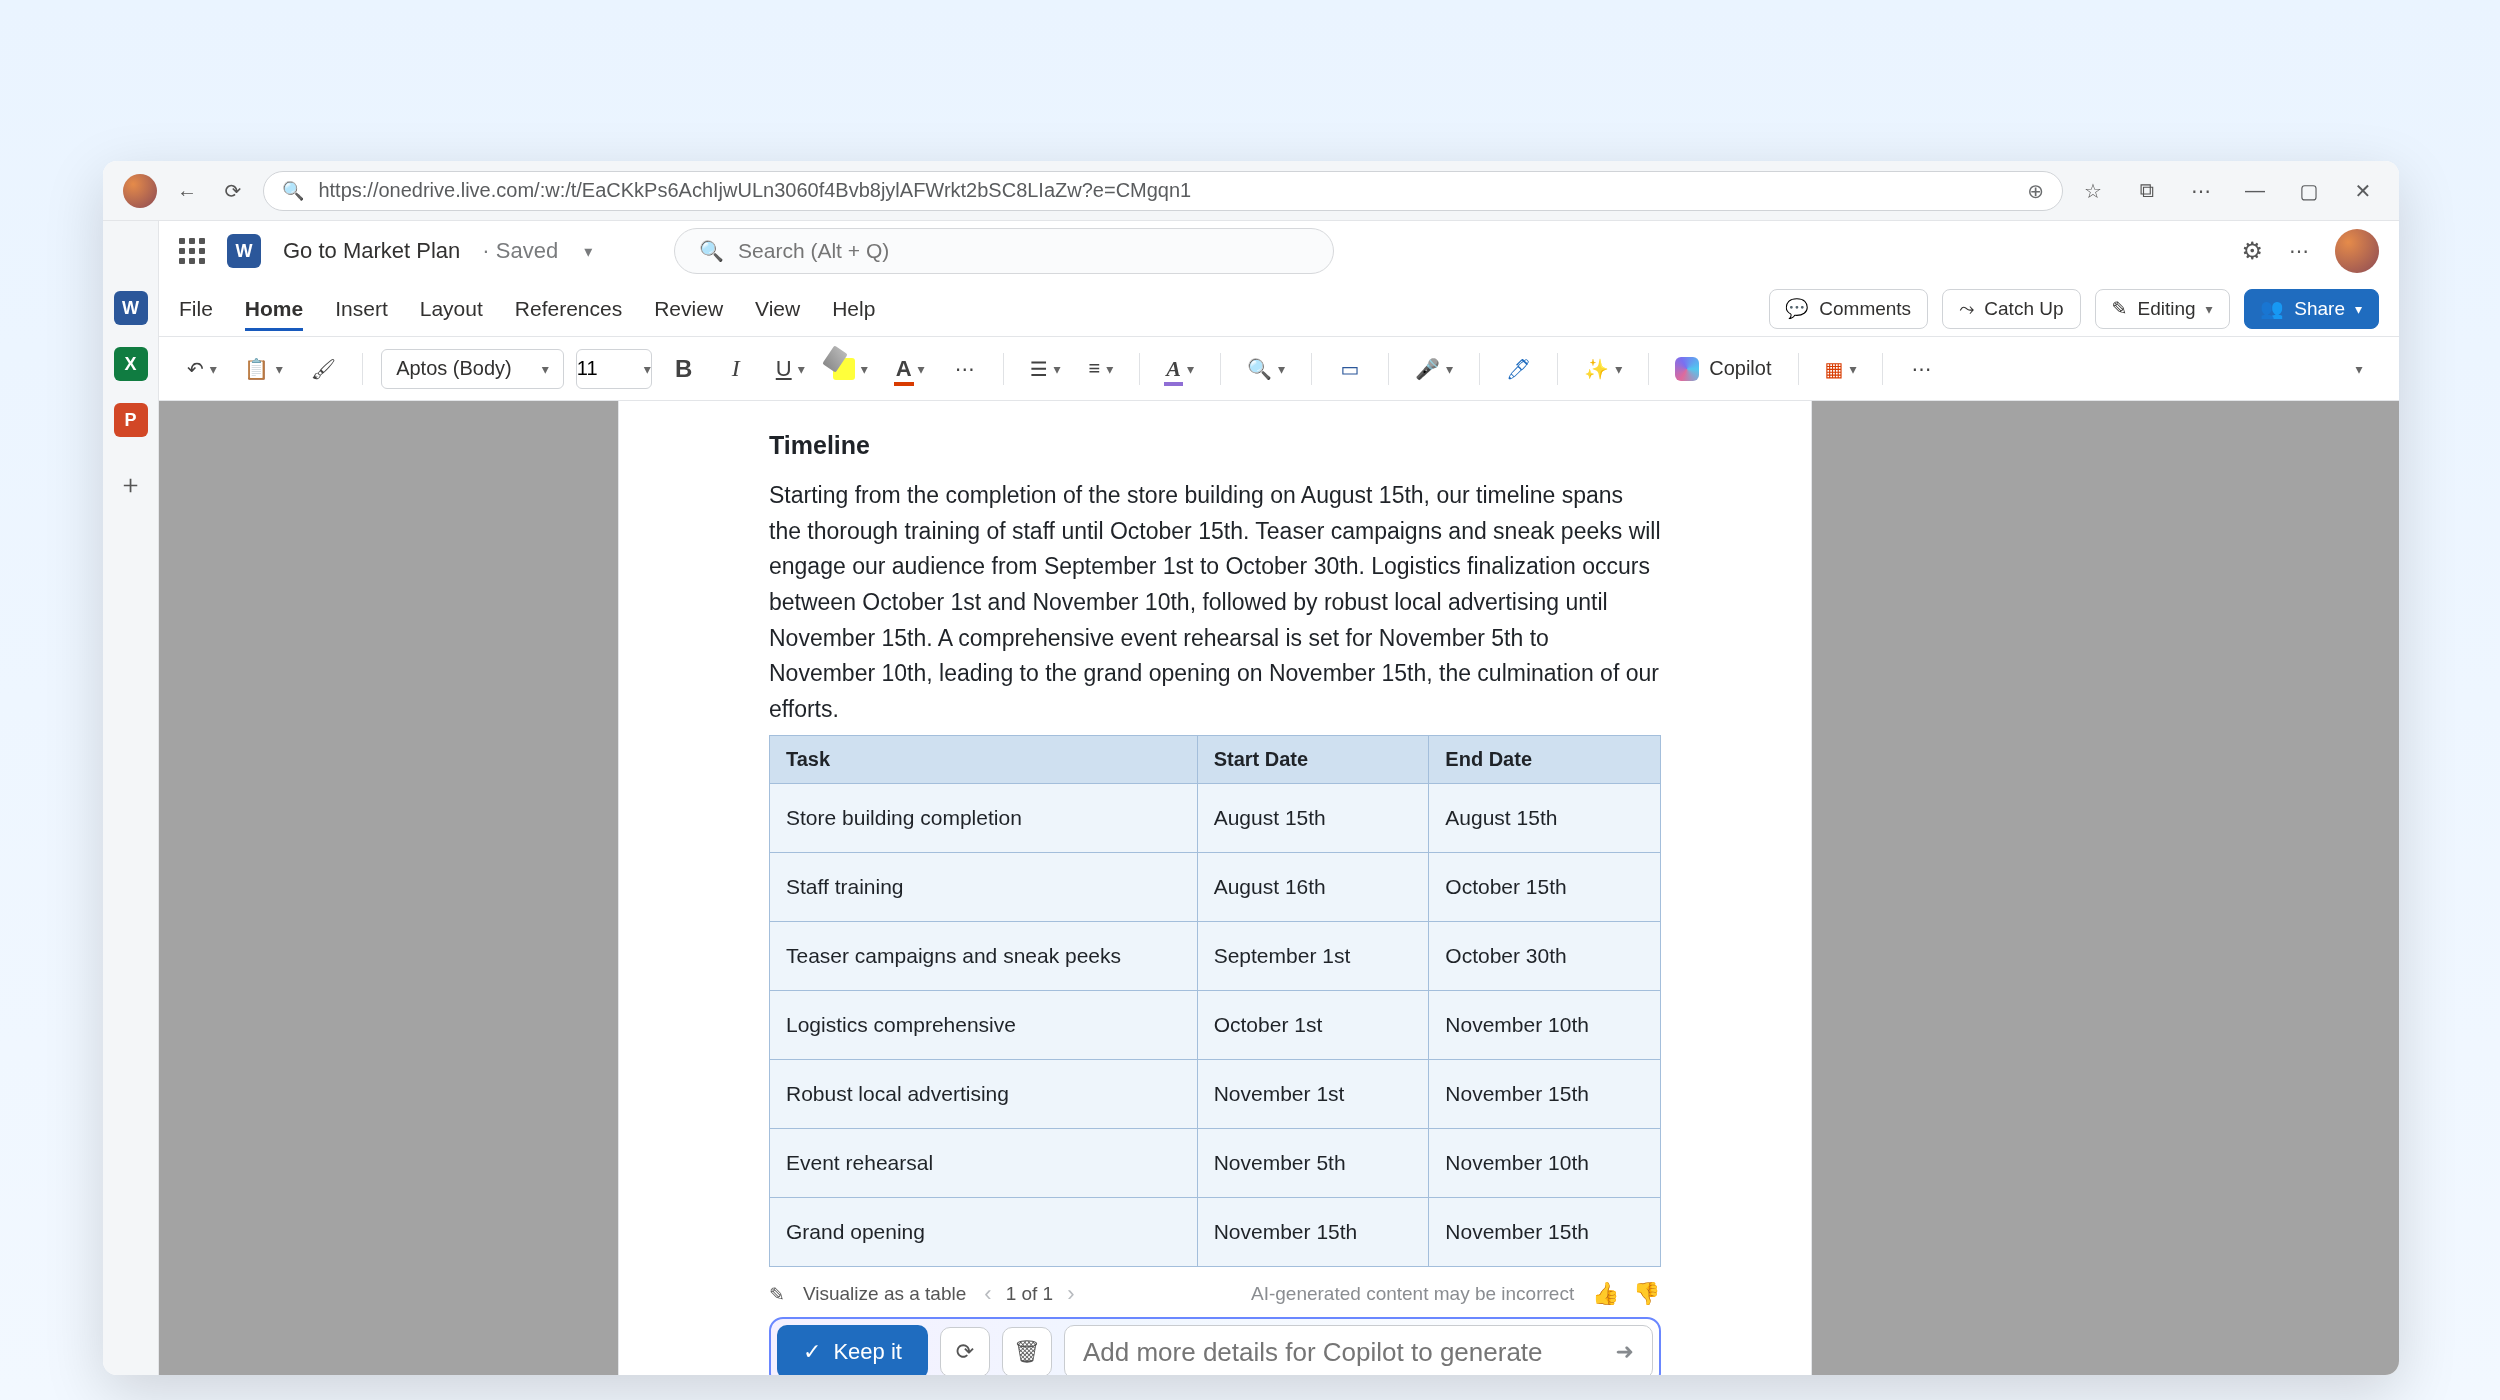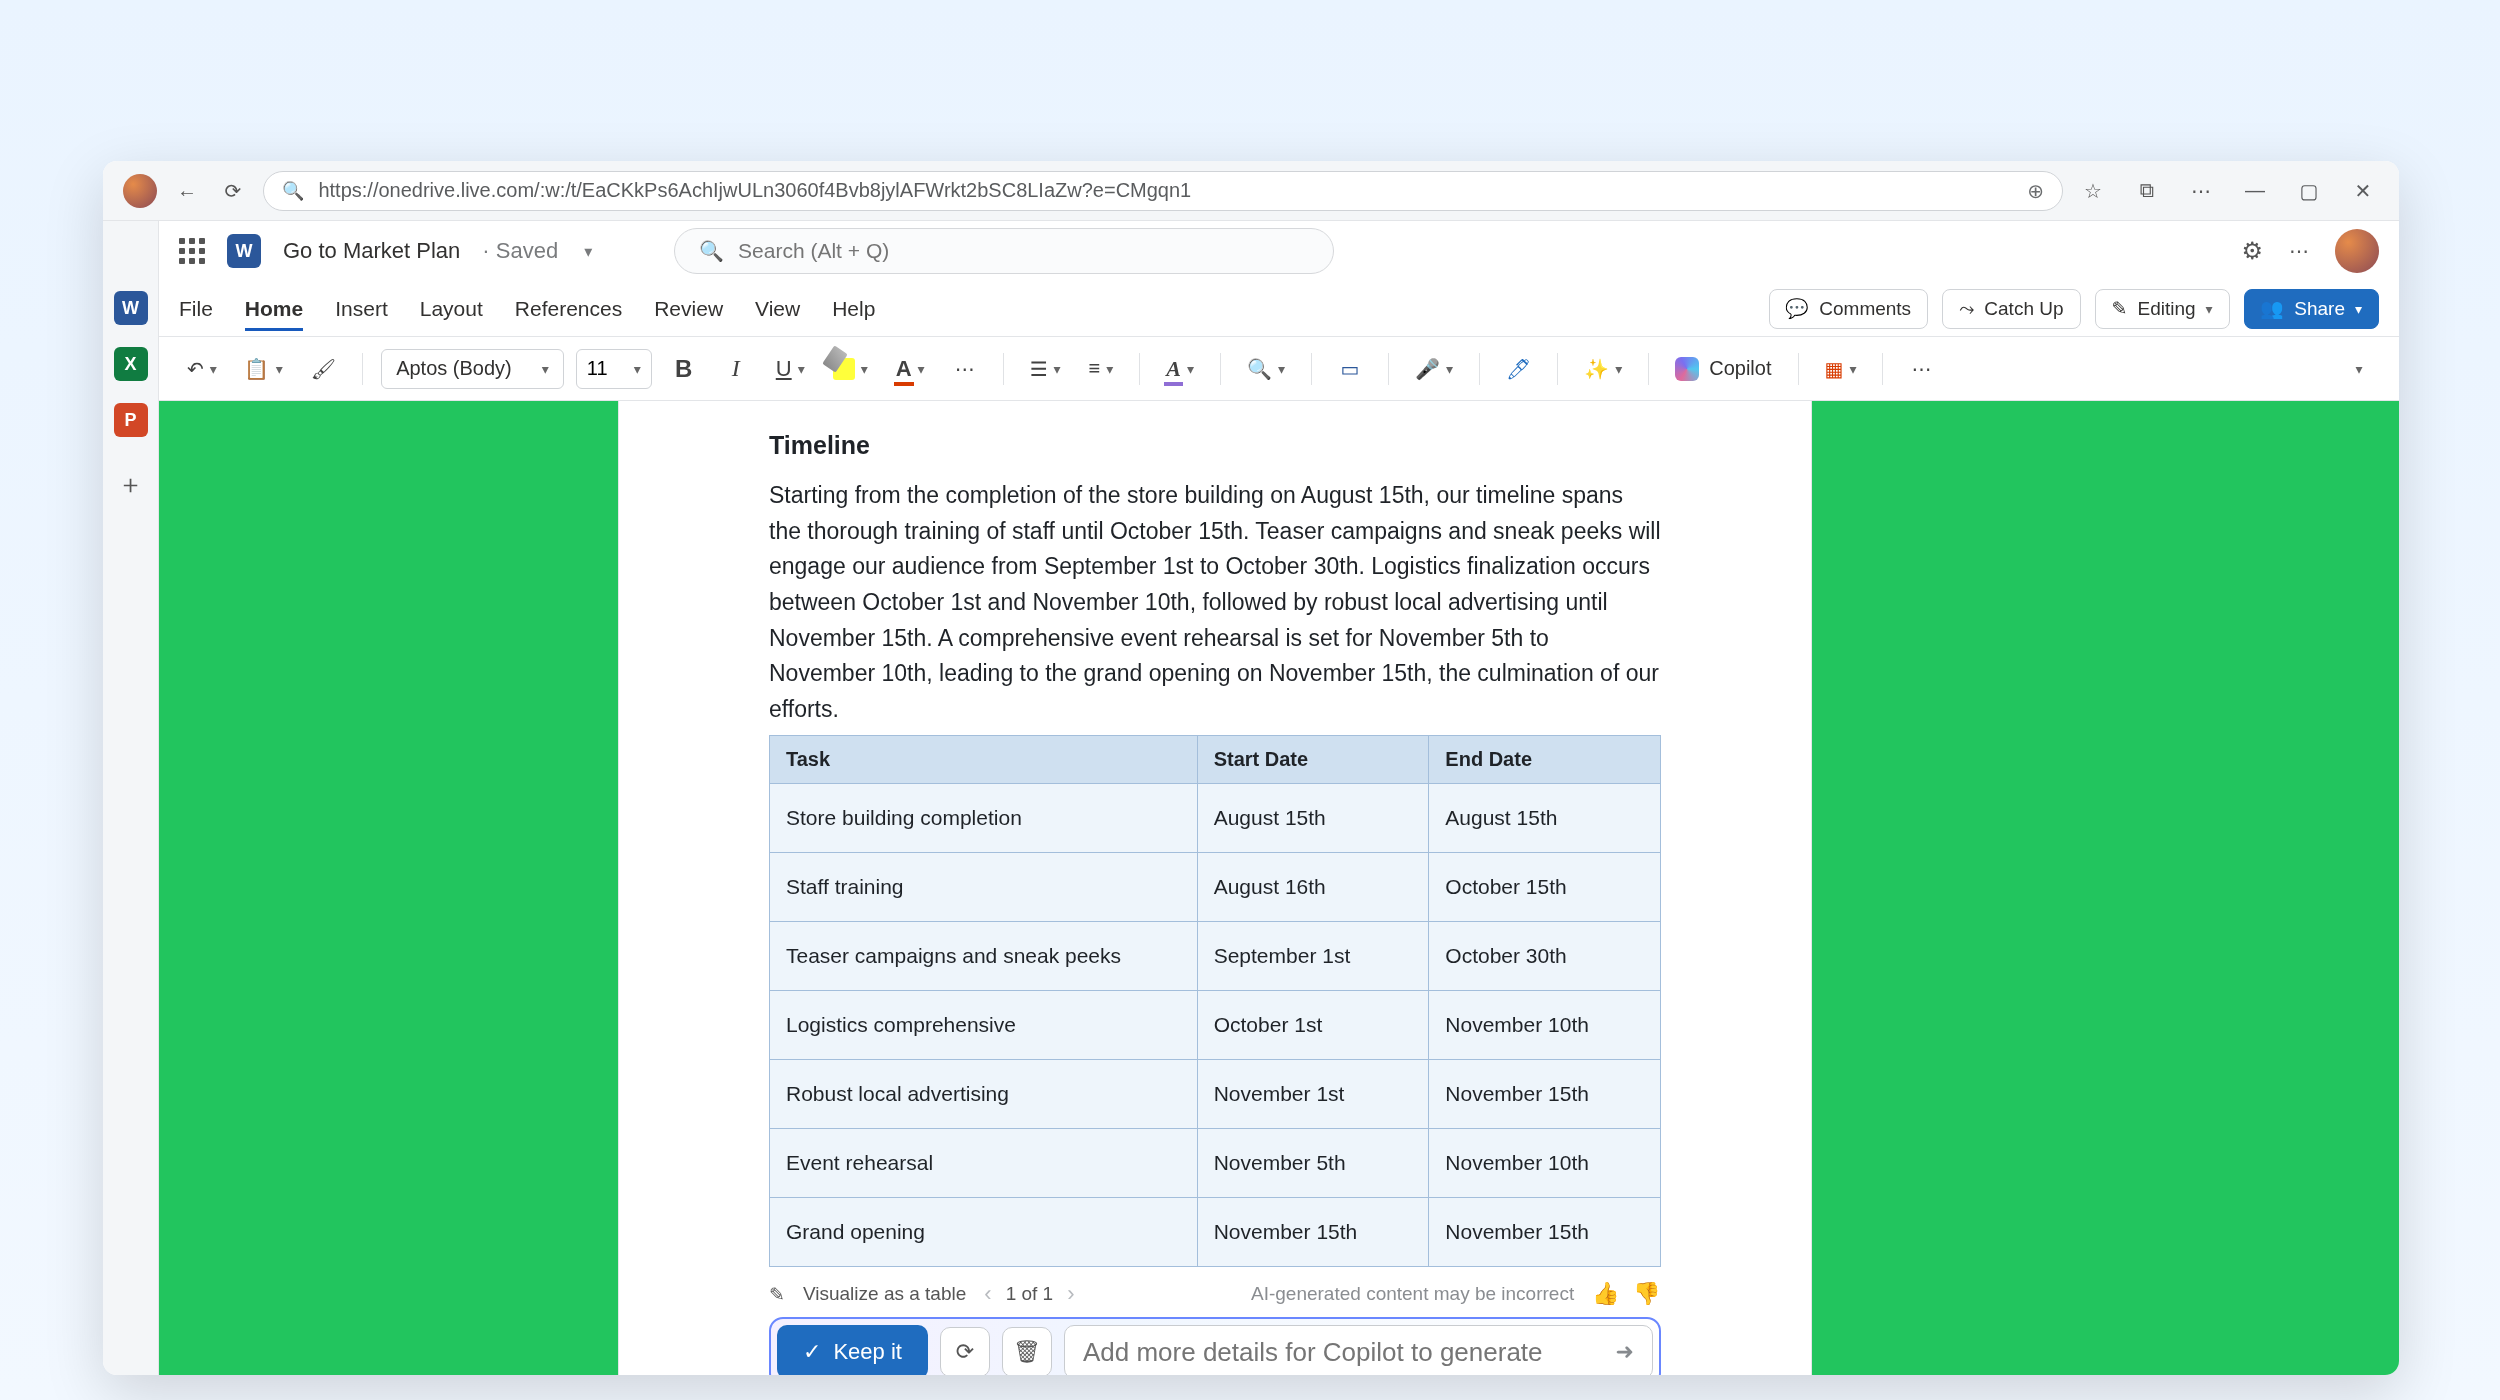--- a/index.html
+++ b/index.html
@@ -47,34 +47,34 @@
 .menurow .menu.active { font-weight: 600; border-bottom: 3px solid #185abd; padding-bottom: 7px; }
 .actions { margin-left: auto; display: flex; align-items: center; gap: 14px; }
 .pill { height: 40px; padding: 0 16px; border: 1px solid #d0d3d7; border-radius: 8px; display: flex; align-items: center; gap: 10px; font-size: 19px; color: #323130; background: #fff; cursor: pointer; }
 .pill.share { background: #1f6cbf; color: #fff; border-color: #1f6cbf; }
 
 
 .ribbon { position: absolute; left: 56px; top: 176px; right: 0; height: 64px; display: flex; align-items: center; padding: 0 20px; gap: 12px; border-bottom: 1px solid #e3e5e8; background: #fff; }
 .rbtn { height: 40px; min-width: 40px; padding: 0 8px; display: flex; align-items: center; justify-content: center; gap: 6px; border-radius: 6px; color: #424242; font-size: 20px; cursor: pointer; }
 .sep { width: 1px; height: 32px; background: #e0e2e5; margin: 0 6px; }
 .font-sel { height: 40px; border: 1px solid #d0d3d7; border-radius: 6px; padding: 0 14px; display: flex; align-items: center; gap: 30px; font-size: 20px; color: #323130; cursor: pointer; }
-.size-sel { height: 40px; width: 76px; border: 1px solid #d0d3d7; border-radius: 6px; padding: 0 10px; display: flex; align-items: center; justify-content: space-between; font-size: 20px; cursor: pointer; }
+.size-sel { height: 40px; width: 76px; border: 1px solid #d0d3d7; border-radius: 6px; padding: 0 0; display: flex; align-items: center; justify-content: space-between; font-size: 20px; cursor: pointer; }
 .chev { font-size: 14px; color: #666; }
 .bold-b { font-weight: 800; font-size: 24px; }
 .italic-i { font-style: italic; font-family: Georgia, serif; font-size: 24px; }
 .uline-u { text-decoration: underline; font-size: 22px; }
 .color-a { position: relative; font-size: 22px; font-weight: 600; }
 .color-a::after { content: ""; position: absolute; left: -2px; right: -2px; bottom: -4px; height: 4px; background: var(--bar); }
 .highlight-swatch { width: 22px; height: 22px; background: #ffff3b; border-radius: 3px; position: relative; }
 .highlight-swatch::after { content: ""; position: absolute; left: -6px; top: -10px; width: 16px; height: 22px; background: linear-gradient(200deg,#bbb,#888); transform: rotate(34deg); border-radius: 2px; }
 .copilot-chip { display: flex; align-items: center; gap: 10px; font-size: 20px; color: #323130; }
 .copilot-glyph { width: 24px; height: 24px; border-radius: 6px; background: conic-gradient(from 210deg,#e06a9b,#7a6ff0,#51c8ef,#e06a9b); }
 
 
-.doc-area { position: absolute; left: 56px; top: 240px; right: 0; bottom: 0; background: #22c55e; overflow: hidden; }
+.doc-area { position: absolute; left: 56px; top: 240px; right: 0; bottom: 0; background: #a3a3a3; overflow: hidden; }
 .page { position: absolute; left: 460px; top: 0; width: 1192px; bottom: 0; background: #fff; box-shadow: 0 0 0 1px #e3e5e8; padding: 30px 150px 0 150px; }
 .doc-h { font-size: 25px; font-weight: 700; color: #1f2328; margin-bottom: 18px; }
 .doc-p { font-size: 23px; line-height: 1.55; color: #1f2328; margin-bottom: 8px; }
 
 table.timeline { width: 100%; border-collapse: collapse; border: 1px solid #a3bedb; font-size: 21px; color: #1f2328; }
 table.timeline thead th { background: #cfe0f0; text-align: left; padding: 12px 16px; font-weight: 600; font-size: 20px; border: 1px solid #a3bedb; }
 table.timeline thead th:first-child { width: 48%; }
 table.timeline tbody td { background: #eef5fb; padding: 22px 16px; border: 1px solid #a3bedb; }
 
 

